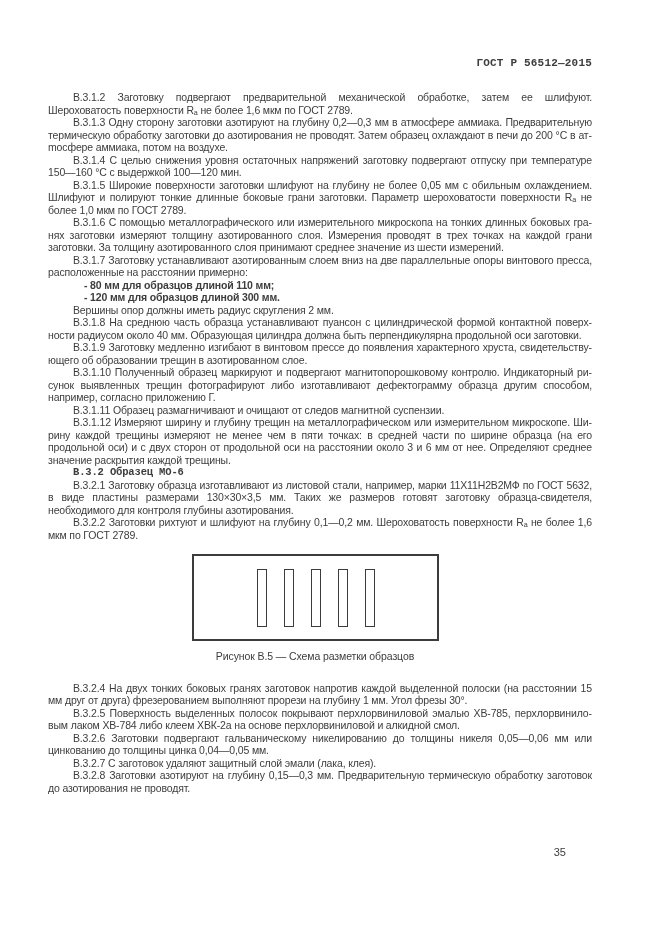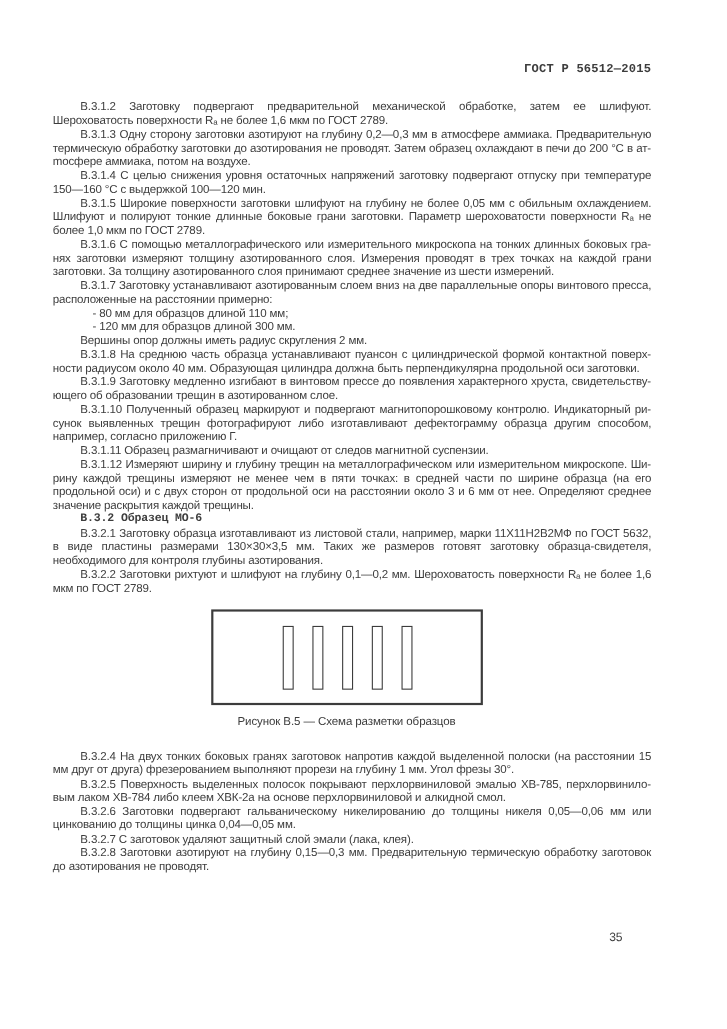--- a/index.html
+++ b/index.html
@@ -35,20 +35,21 @@
     line-height: 12.5px;
     letter-spacing: -0.15px;
     text-align: justify;
   }
   .content p {
     margin: 0;
     text-indent: 25px;
   }
   .content p.dash {
     text-indent: 36px;
+    font-weight: bold;
   }
   .content p.bold {
     font-weight: bold;
     font-family: Liberation Mono, monospace;
   }
   .figure-wrap {
     width: 247px;
     margin: 13px 0 19px 144px;
   }
   .figure-box {

